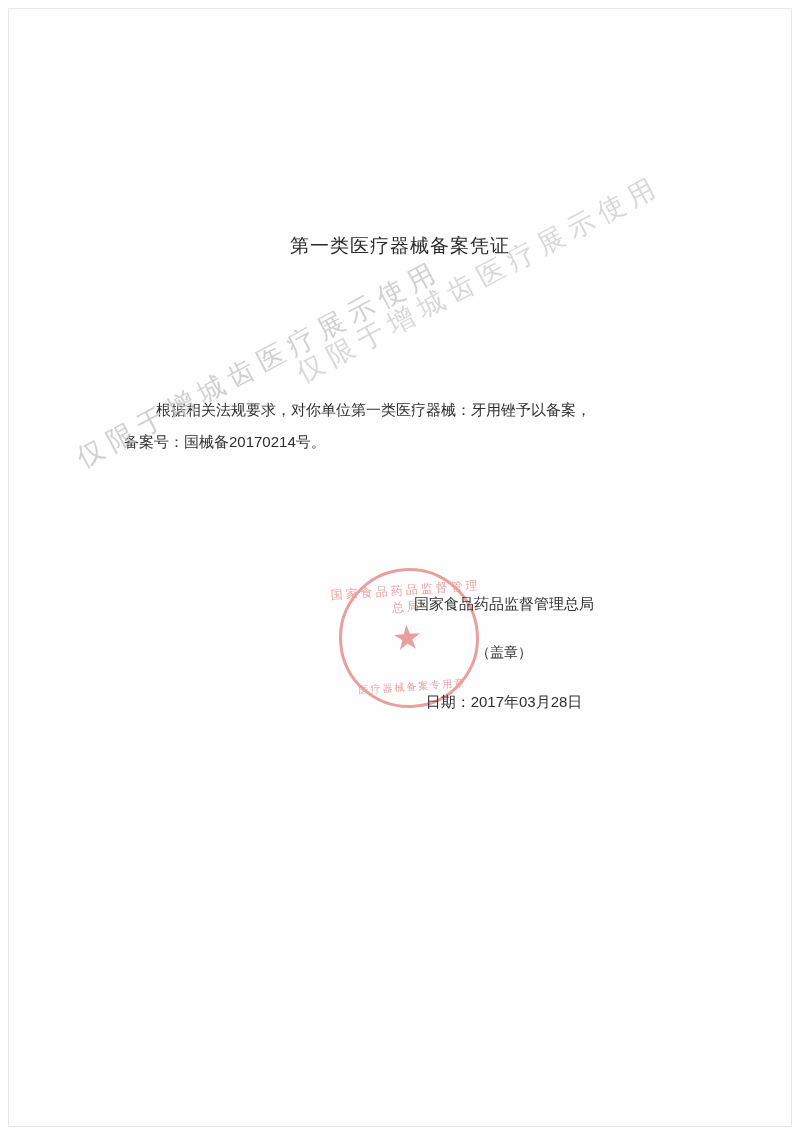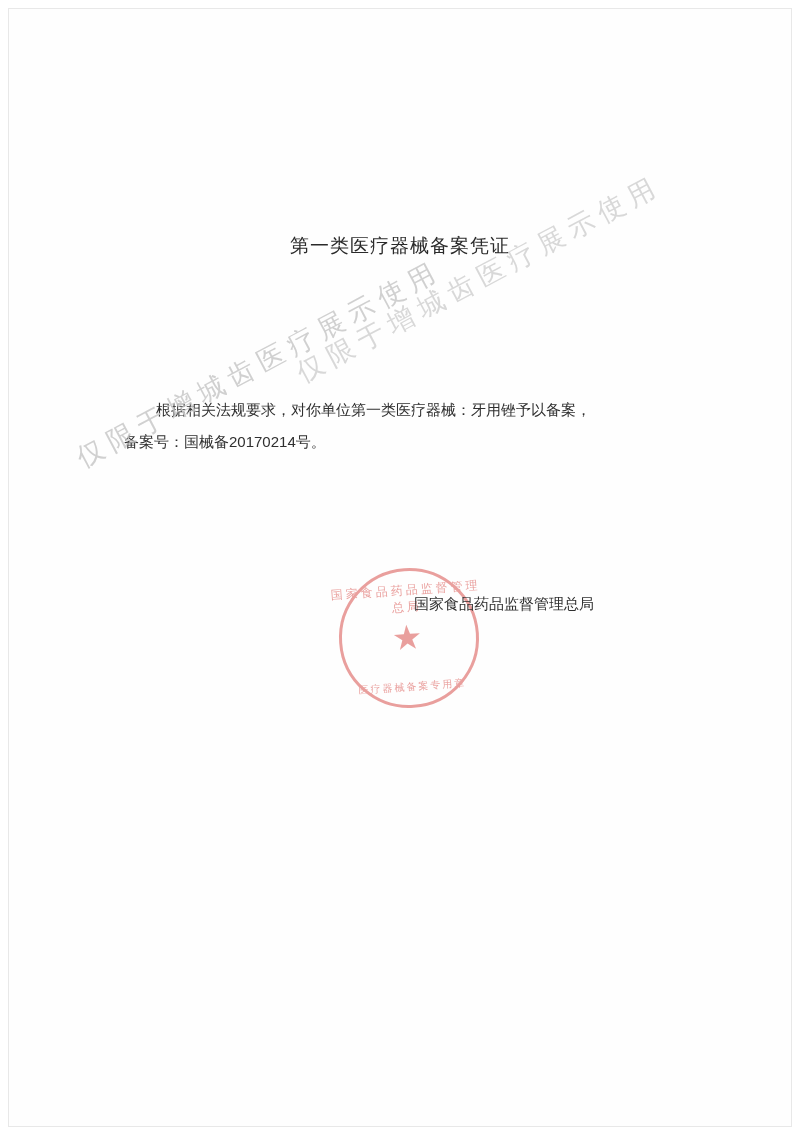--- a/index.html
+++ b/index.html
@@ -174,18 +174,20 @@
     <div class="body-p2">备案号：国械备20170214号。</div>
 
     <div class="seal">
       <div class="ring"></div>
       <div class="arc-top">国家食品药品监督管理总局</div>
       <div class="star">★</div>
       <div class="arc-bottom">医疗器械备案专用章</div>
     </div>
 
     <div class="issuer">国家食品药品监督管理总局</div>
+    <div class="seal-label">（盖章）</div>
+    <div class="date-line">日期：2017年03月28日</div>
 
     <div class="watermark">仅限于增城齿医疗展示使用</div>
     <div class="watermark wm2">仅限于增城齿医疗展示使用</div>
 
   </div>
 </div>
 
 </body></html>

